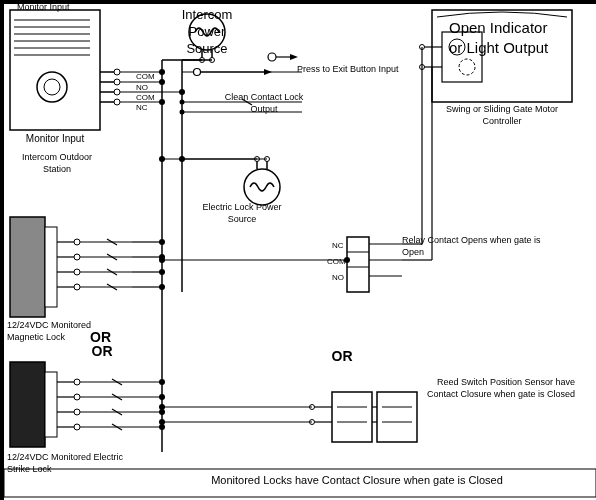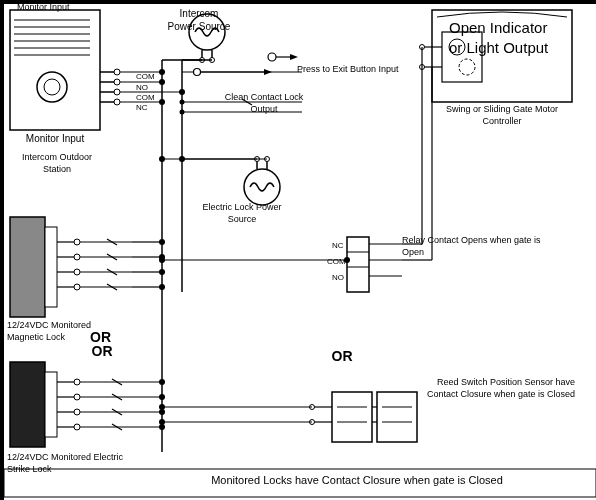--- a/index.html
+++ b/index.html
@@ -249,21 +249,21 @@
     <rect x="1" y="1" width="594" height="498" fill="none" stroke="black" stroke-width="2"></rect>
   </svg>
 
   <div class="label" style="left:8px; top:130px; width:90px; text-align:center; font-size:10px;">Monitor Input</div>
 
   <div class="label" style="left:5px; top:150px; width:100px; font-size:9px; text-align:center;">
     <span>Intercom Outdoor
 Station</span>
   </div>
 
-  <div class="label" style="left:162px; top:5px; width:70px; font-size:10px; text-align:center;">
+  <div class="label" style="left:170px; top:5px; width:70px; font-size:13px; text-align:center;">
     <span>Intercom
 Power Source</span>
   </div>
 
   <div class="label" style="left:295px; top:62px; width:130px; font-size:9px; text-align:left;">
     <span>Press to Exit Button Input</span>
   </div>
 
   <div class="label" style="left:195px; top:90px; width:90px; font-size:9px; text-align:center;margin-left:22px;">
     <span>Clean Contact

